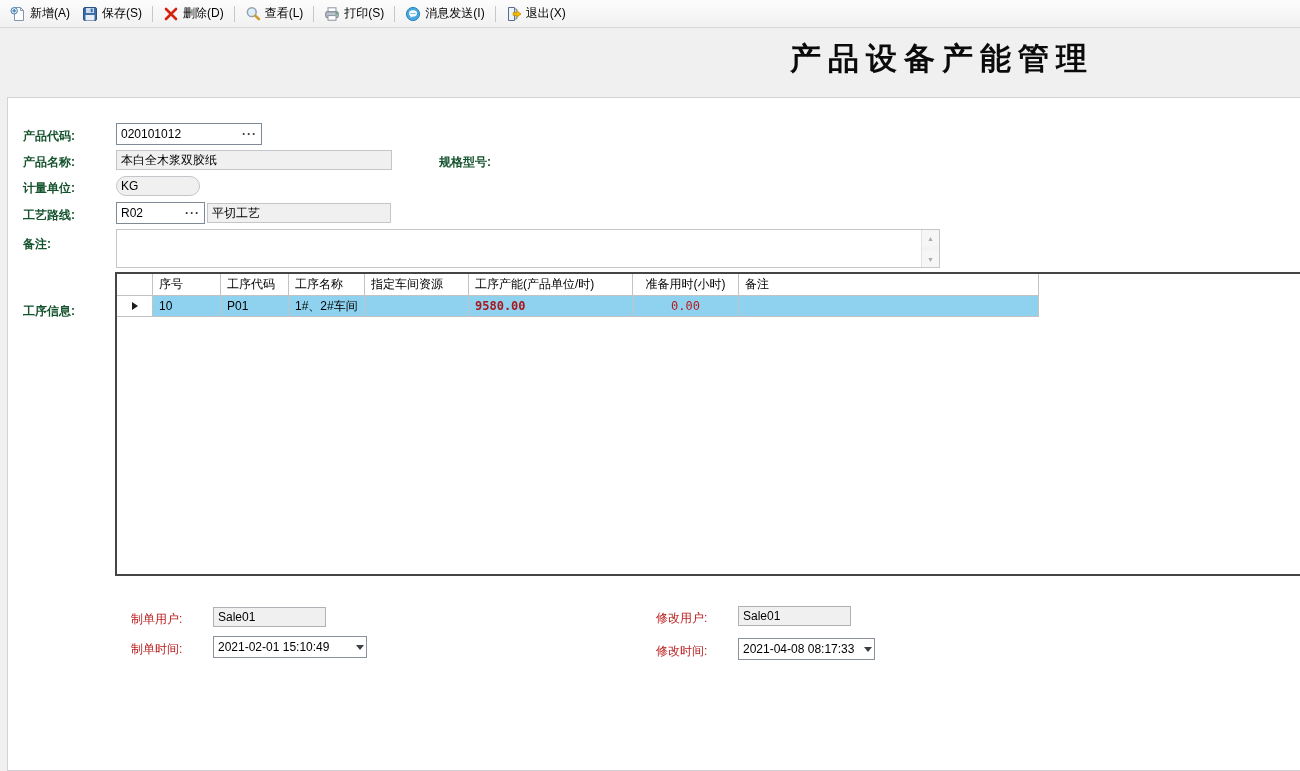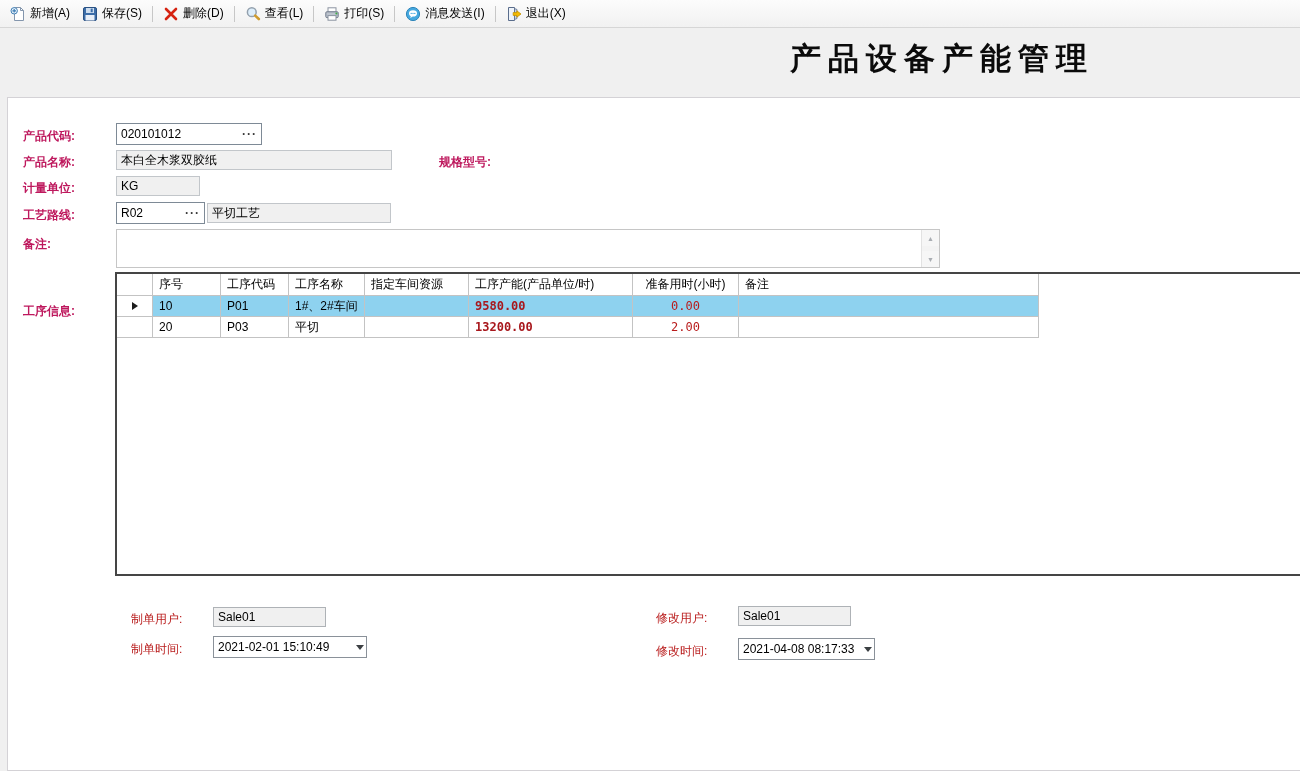--- a/index.html
+++ b/index.html
@@ -16,21 +16,21 @@
   .tsep{width:1px;height:16px;background:#c7c7c7;margin:0 4px;}
 
   
   .page-title{position:absolute;left:790px;top:38px;font-family:"DejaVu Serif","Liberation Serif",serif;
     font-weight:bold;font-size:31px;letter-spacing:7px;color:#0b0b0b;}
 
   
   .panel{position:absolute;left:7px;top:97px;width:1293px;height:674px;background:#fff;
     border:1px solid #d4d2d6;border-right:none;box-sizing:border-box;}
 
-  .flabel{position:absolute;color:#be185d;font-weight:bold;white-space:nowrap;}
+  .flabel{position:absolute;color:#14532d;font-weight:bold;white-space:nowrap;}
   .glabel{position:absolute;color:#b91c1c;white-space:nowrap;}
 
   .fld{position:absolute;box-sizing:border-box;background:#fff;border:1px solid #7e8a96;
     display:flex;align-items:center;padding:0 4px;white-space:nowrap;overflow:hidden;gap:40px;}
   .fld.dis{background:#f0f0f0;border-color:#c2c6ca;}
   .browse{margin-left:auto;font-weight:bold;color:#3a3a3a;letter-spacing:1px;line-height:8px;cursor:pointer;}
 
   
   .remark{position:absolute;left:108px;top:131px;width:824px;height:39px;box-sizing:border-box;
     background:#fff;border:1px solid #c6c6c6;display:flex;}
@@ -166,21 +166,21 @@
     </div>
 
     <div class="flabel" style="left:15px;top:56px;">产品名称:</div>
     <div class="fld dis" style="left:108px;top:52px;width:276px;height:20px;">
       <span>本白全木浆双胶纸</span>
     </div>
 
     <div class="flabel" style="left:431px;top:56px;">规格型号:</div>
 
     <div class="flabel" style="left:15px;top:82px;">计量单位:</div>
-    <div class="fld dis" style="left:108px;top:78px;width:84px;height:20px;">
+    <div class="fld dis" style="left:108px;top:78px;width:84px;height:20px;border-radius:10px;">
       <span>KG</span>
     </div>
 
     <div class="flabel" style="left:15px;top:109px;">工艺路线:</div>
     <div class="fld" style="left:108px;top:104px;width:89px;height:22px;">
       <span>R02</span>
       <span class="browse">···</span>
     </div>
     <div class="fld dis" style="left:199px;top:105px;width:184px;height:20px;">
       <span>平切工艺</span>
@@ -214,30 +214,20 @@
           </div>
         <div class="gc c-seq val">10</div>
         <div class="gc c-code val">P01</div>
         <div class="gc c-name val">1#、2#车间</div>
         <div class="gc c-ws val"></div>
         <div class="gc c-cap val cap-val">9580.00</div>
         <div class="gc c-prep val prep-val">0.00</div>
         <div class="gc c-rem val"></div>
       </div>
 
-      <div class="grow gdata">
-        <div class="gc c-sel"></div>
-        <div class="gc c-seq val">20</div>
-        <div class="gc c-code val">P03</div>
-        <div class="gc c-name val">平切</div>
-        <div class="gc c-ws val"></div>
-        <div class="gc c-cap val cap-val">13200.00</div>
-        <div class="gc c-prep val prep-val">2.00</div>
-        <div class="gc c-rem val"></div>
-      </div>
     </div>
 
     <div class="glabel" style="left:123px;top:513px;">制单用户:</div>
     <div class="fld dis" style="left:205px;top:509px;width:113px;height:20px;border-color:#aeb2b6;">
       <span>Sale01</span>
     </div>
 
     <div class="glabel" style="left:123px;top:543px;">制单时间:</div>
     <div class="combo" style="left:205px;top:538px;width:154px;height:22px;">
       <span class="ctext">2021-02-01 15:10:49</span>

